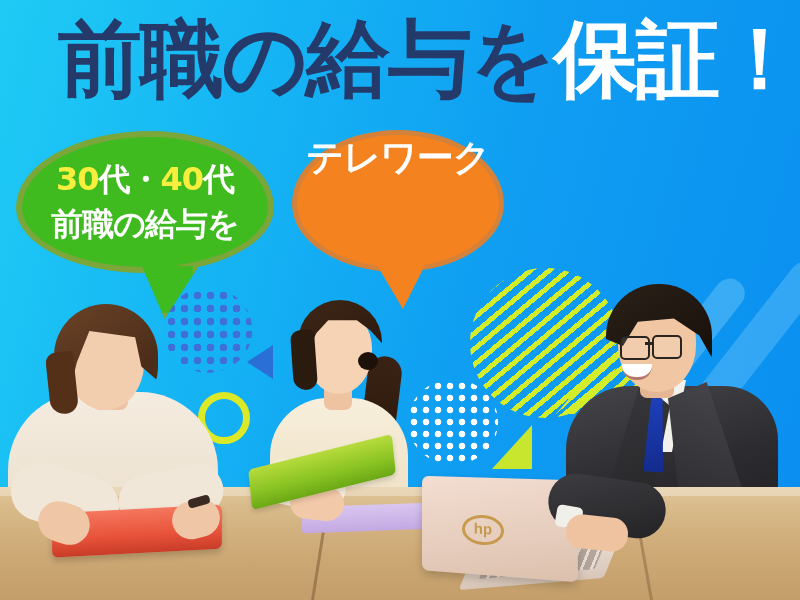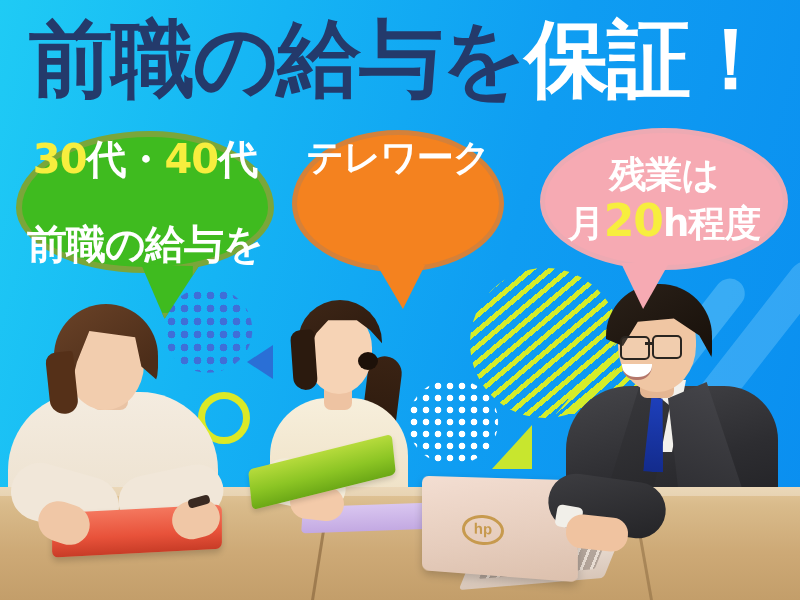--- a/index.html
+++ b/index.html
@@ -241,21 +241,21 @@
   }
   .lap-keys{
     position:absolute;left:486px;top:548px;width:112px;height:26px;
     background:repeating-linear-gradient(90deg,#aa9c92 0 7px,#e8ded5 7px 10px);
     opacity:.85;transform:skewX(-22deg) skewY(-5deg);border-radius:2px;
   }
 
   
   .headline{
     position:absolute;left:0;top:8px;width:800px;
-    text-align:center;
+    text-align:right;
     font-family:"DejaVu Sans","Liberation Sans",sans-serif;
     font-weight:bold;
     font-size:84px;line-height:102px;
     letter-spacing:-2px;
     white-space:nowrap;
   }
   .headline .navy{color:#243a6b;}
   .headline .white{color:#ffffff;}
 
   
@@ -267,21 +267,21 @@
     font-weight:bold;color:#ffffff;
     box-sizing:border-box;
   }
   .bubble .line{white-space:nowrap;}
   .hl-y{color:#f7ee3e;}
 
   .bub-green{
     left:16px;top:131px;width:258px;height:142px;
     background:#3fbb1f;border:6px solid #7aa63a;
     border-radius:52% 48% 50% 50% / 54% 54% 46% 46%;
-    font-size:40px;line-height:45px;letter-spacing:-1px;justify-content:space-between;
+    font-size:32px;line-height:45px;letter-spacing:-1px;
   }
   .bub-green .tail{
     position:absolute;left:118px;top:128px;width:52px;height:48px;
     background:#3fbb1f;border-right:6px solid #7aa63a;border-bottom:6px solid #7aa63a;
     clip-path:polygon(0 0,100% 0,44% 100%);
     transform:rotate(2deg);
   }
 
   .bub-orange{
     left:292px;top:130px;width:212px;height:142px;
@@ -388,21 +388,14 @@
     </div>
     <div class="line">前職の給与を</div>
     <div class="tail"></div>
   </div>
 
   <div class="bubble bub-orange">
     <div class="line">テレワーク</div>
     <div class="tail"></div>
   </div>
 
-  <div class="bubble bub-pink">
-    <div class="line">残業は</div>
-    <div class="line">
-      <span>月</span><span class="hl-y big">20</span><span>h程度</span>
-    </div>
-    <div class="tail"></div>
-  </div>
 
 </div>
 
 </body></html>

